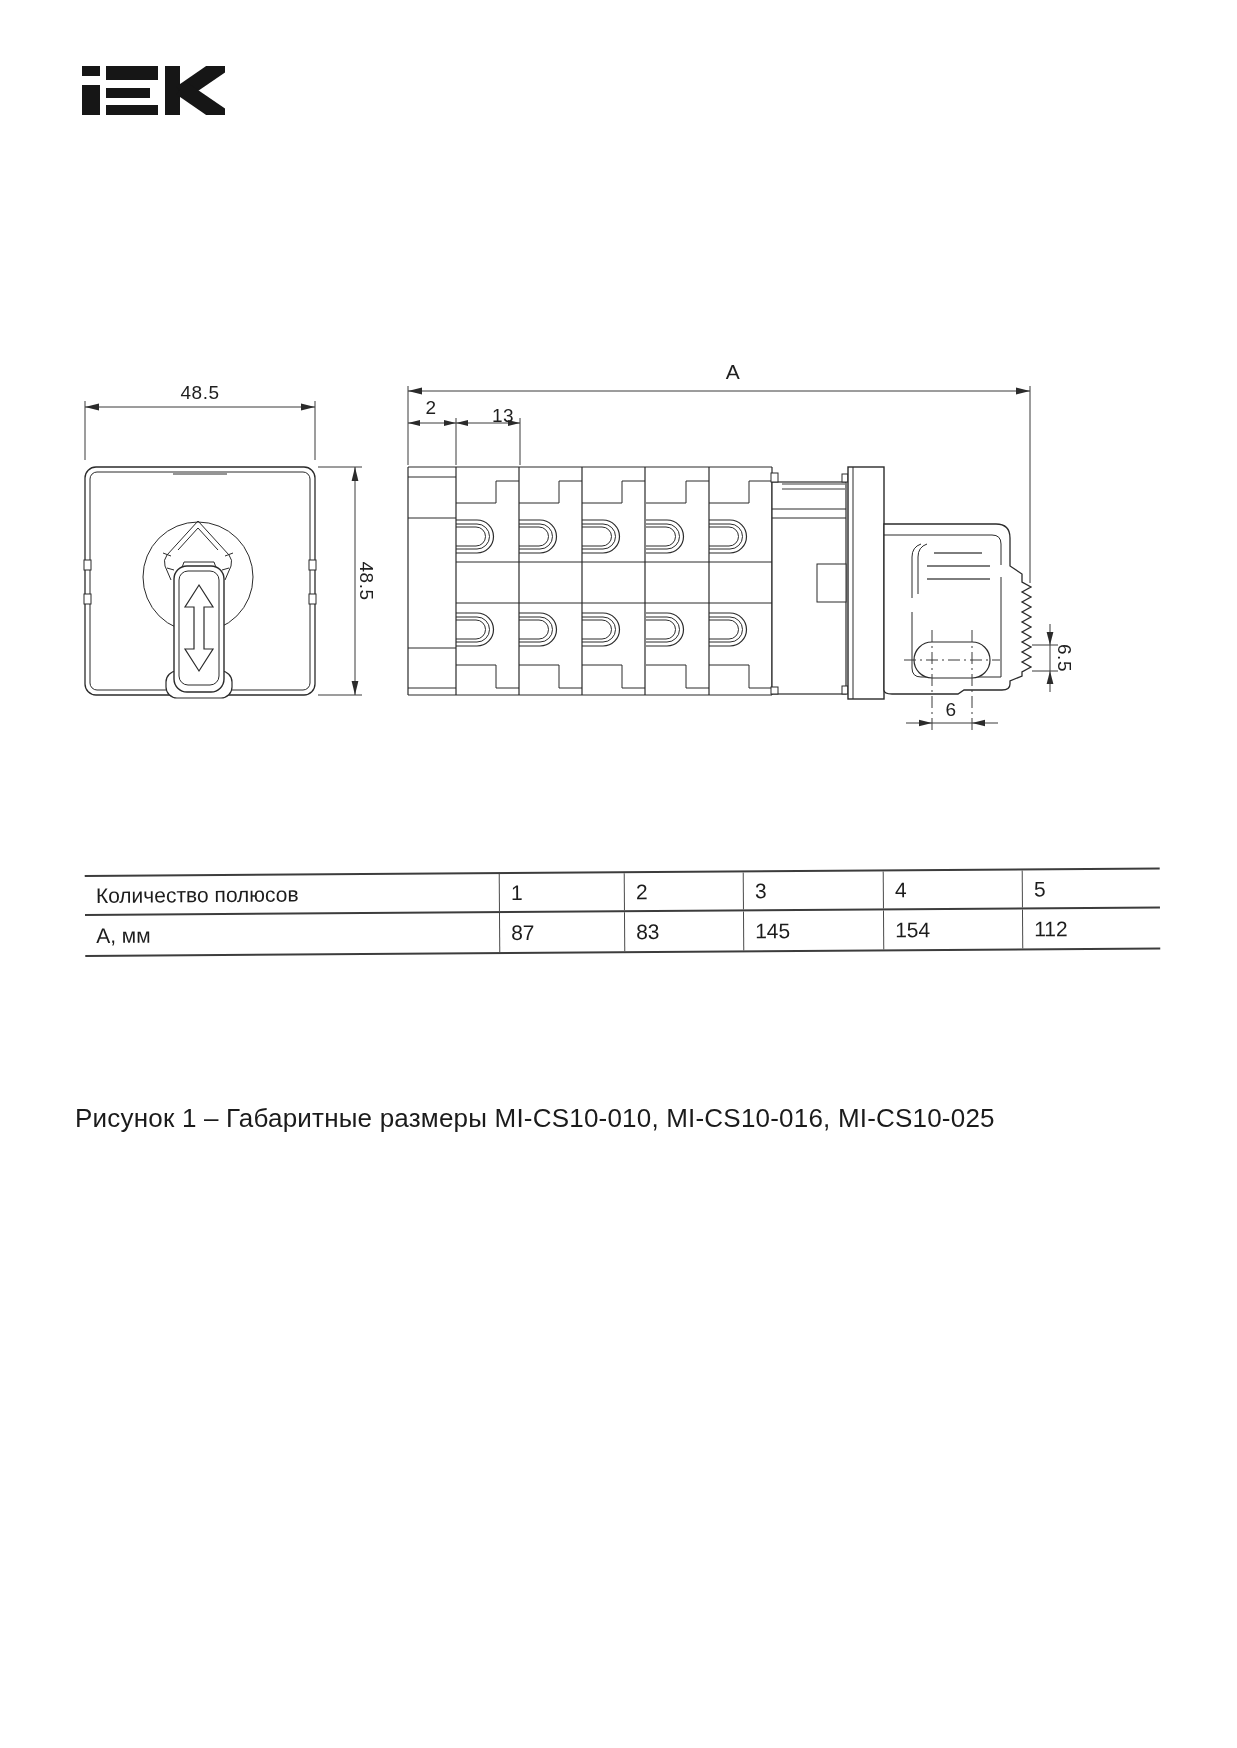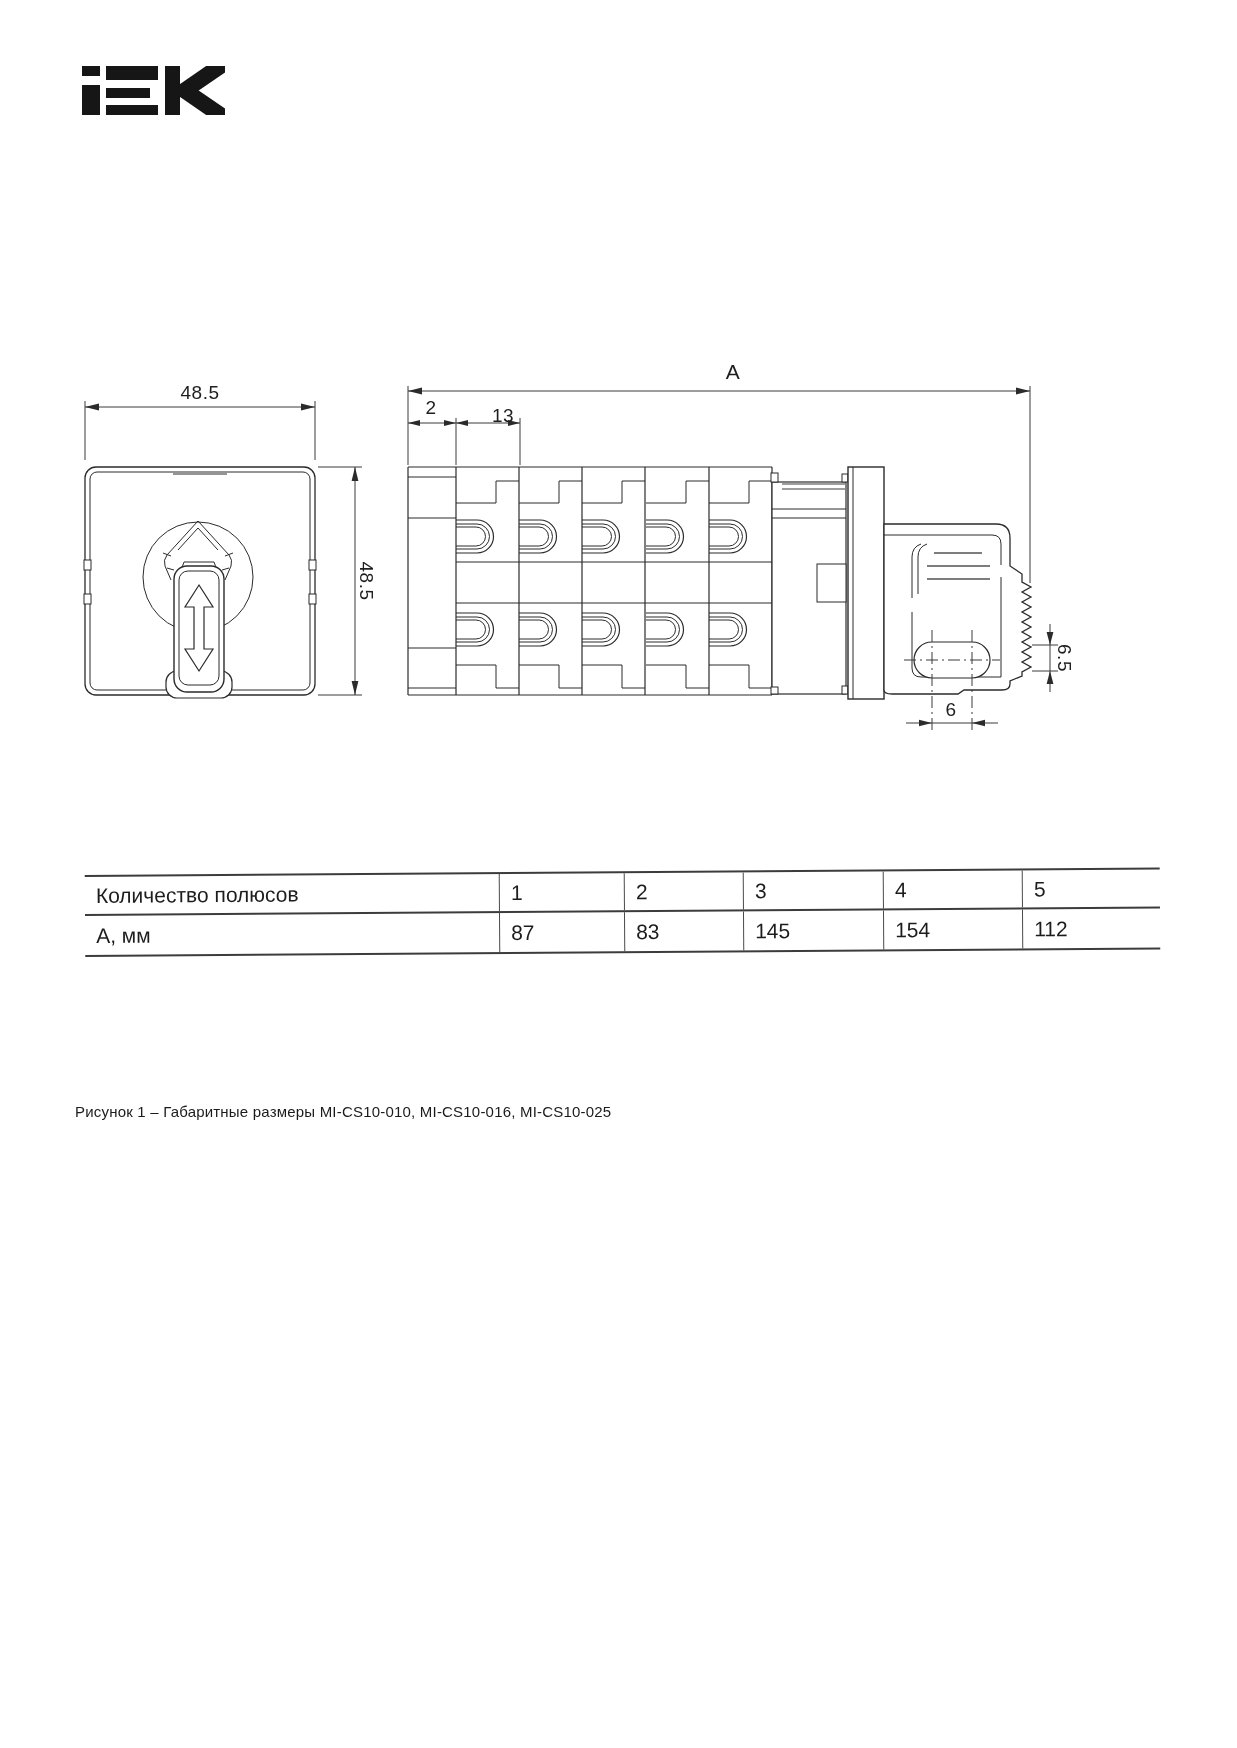--- a/index.html
+++ b/index.html
@@ -14,21 +14,21 @@
   
   .dims-table{position:absolute;left:85px;top:875px;width:1075px;
       transform:rotate(-0.4deg);transform-origin:0 50%;
       border-top:2px solid #3c3c3c;border-bottom:2px solid #3c3c3c;
       font-size:21px;color:#1c1c1c;}
   .tr{display:grid;grid-template-columns:414px 125px 119px 140px 139px 138px;}
   .tr:first-child{border-bottom:2px solid #3c3c3c;}
   .td{height:37px;display:flex;align-items:center;padding-left:11px;box-sizing:border-box;}
   .td.val{border-left:1px solid #4a4a4a;}
   .tr:last-child .td{height:39px;}
-  .caption{position:absolute;left:75px;top:1103px;font-size:15px;color:#1b1b1b;
+  .caption{position:absolute;left:75px;top:1103px;font-size:26px;color:#1b1b1b;
       letter-spacing:0.2px;white-space:nowrap;}
 </style>
 </head>
 <body>
 
 <div class="page">
 
 <svg class="art" width="1237" height="1748" viewBox="0 0 1237 1748">
 
   <g fill="#161616">

